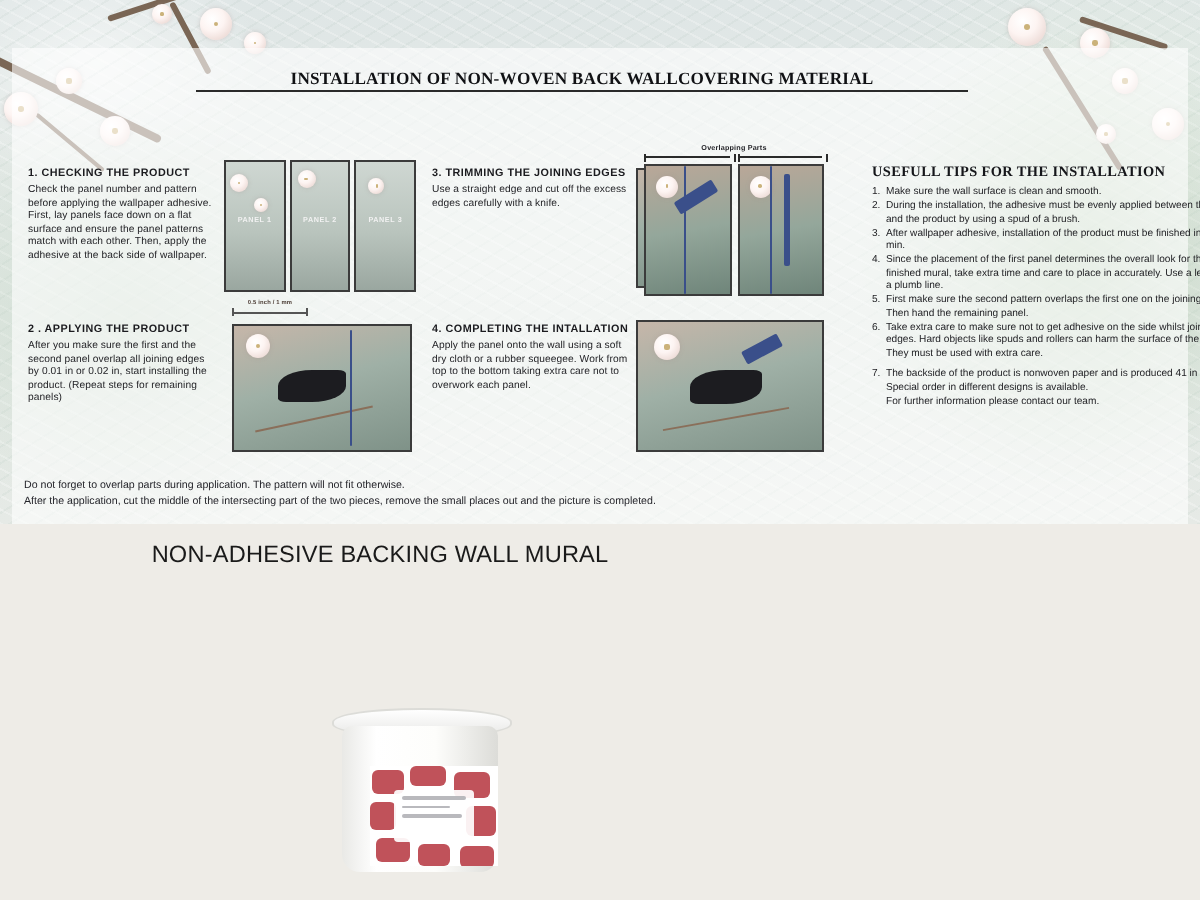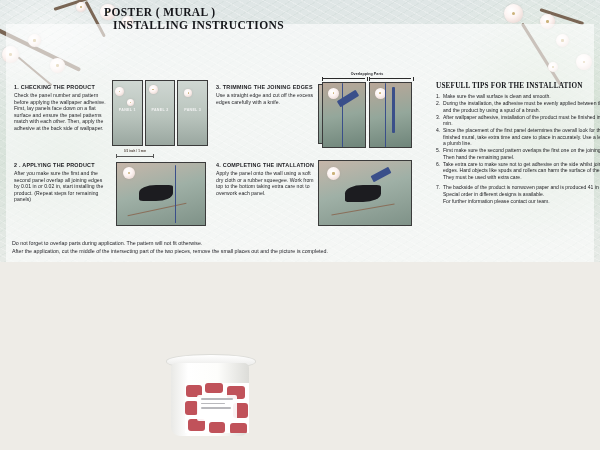--- a/index.html
+++ b/index.html
@@ -149,24 +149,21 @@
     <div class="branch" style="left:540px;top:8px;width:46px;height:2.6px;transform:rotate(18deg);"></div>
     <div class="blossom" style="left:504px;top:4px;width:19px;height:19px;"></div>
     <div class="blossom" style="left:540px;top:14px;width:15px;height:15px;"></div>
     <div class="blossom" style="left:556px;top:34px;width:13px;height:13px;"></div>
     <div class="blossom" style="left:576px;top:54px;width:16px;height:16px;"></div>
     <div class="blossom" style="left:548px;top:62px;width:10px;height:10px;"></div>
   </div>
 
   <div class="card"></div>
 
-  <div class="title-blk">
-    <div class="t1">POSTER ( MURAL )</div>
-    <div class="t2">INSTALLING INSTRUCTIONS</div>
-  </div>
+  <div class="t3">INSTALLATION OF NON-WOVEN BACK WALLCOVERING MATERIAL</div>
 
   <div class="steps">
 
     <div class="step" style="left:14px;top:84px;width:92px;">
       <h4>1. CHECKING THE PRODUCT</h4>
       <p>Check the panel number and pattern before applying the wallpaper adhesive. First, lay panels face down on a flat surface and ensure the panel patterns match with each other. Then, apply the adhesive at the back side of wallpaper.</p>
     </div>
 
     <div class="step" style="left:14px;top:162px;width:94px;">
       <h4>2 . APPLYING THE PRODUCT</h4>
@@ -289,20 +286,21 @@
   </div>
 
   <div class="footnotes">
     <div>Do not forget to overlap parts during application. The pattern will not fit otherwise.</div>
     <div>After the application, cut the middle of the intersecting part of the two pieces, remove the small places out and the picture is completed.</div>
   </div>
 
   <div class="bottom">
 
     <div class="btxt">
+      <div class="bt-h">NON-ADHESIVE BACKING WALL MURAL</div>
     </div>
 
     <div class="bucket">
       <div class="lid"></div>
       <div class="body">
         <div class="label">
           <div class="sp" style="left:1px;top:2px;width:16px;height:12px;"></div>
           <div class="sp" style="left:20px;top:0px;width:18px;height:10px;"></div>
           <div class="sp" style="left:42px;top:3px;width:18px;height:13px;"></div>
           <div class="sp" style="left:0px;top:18px;width:13px;height:14px;"></div>

